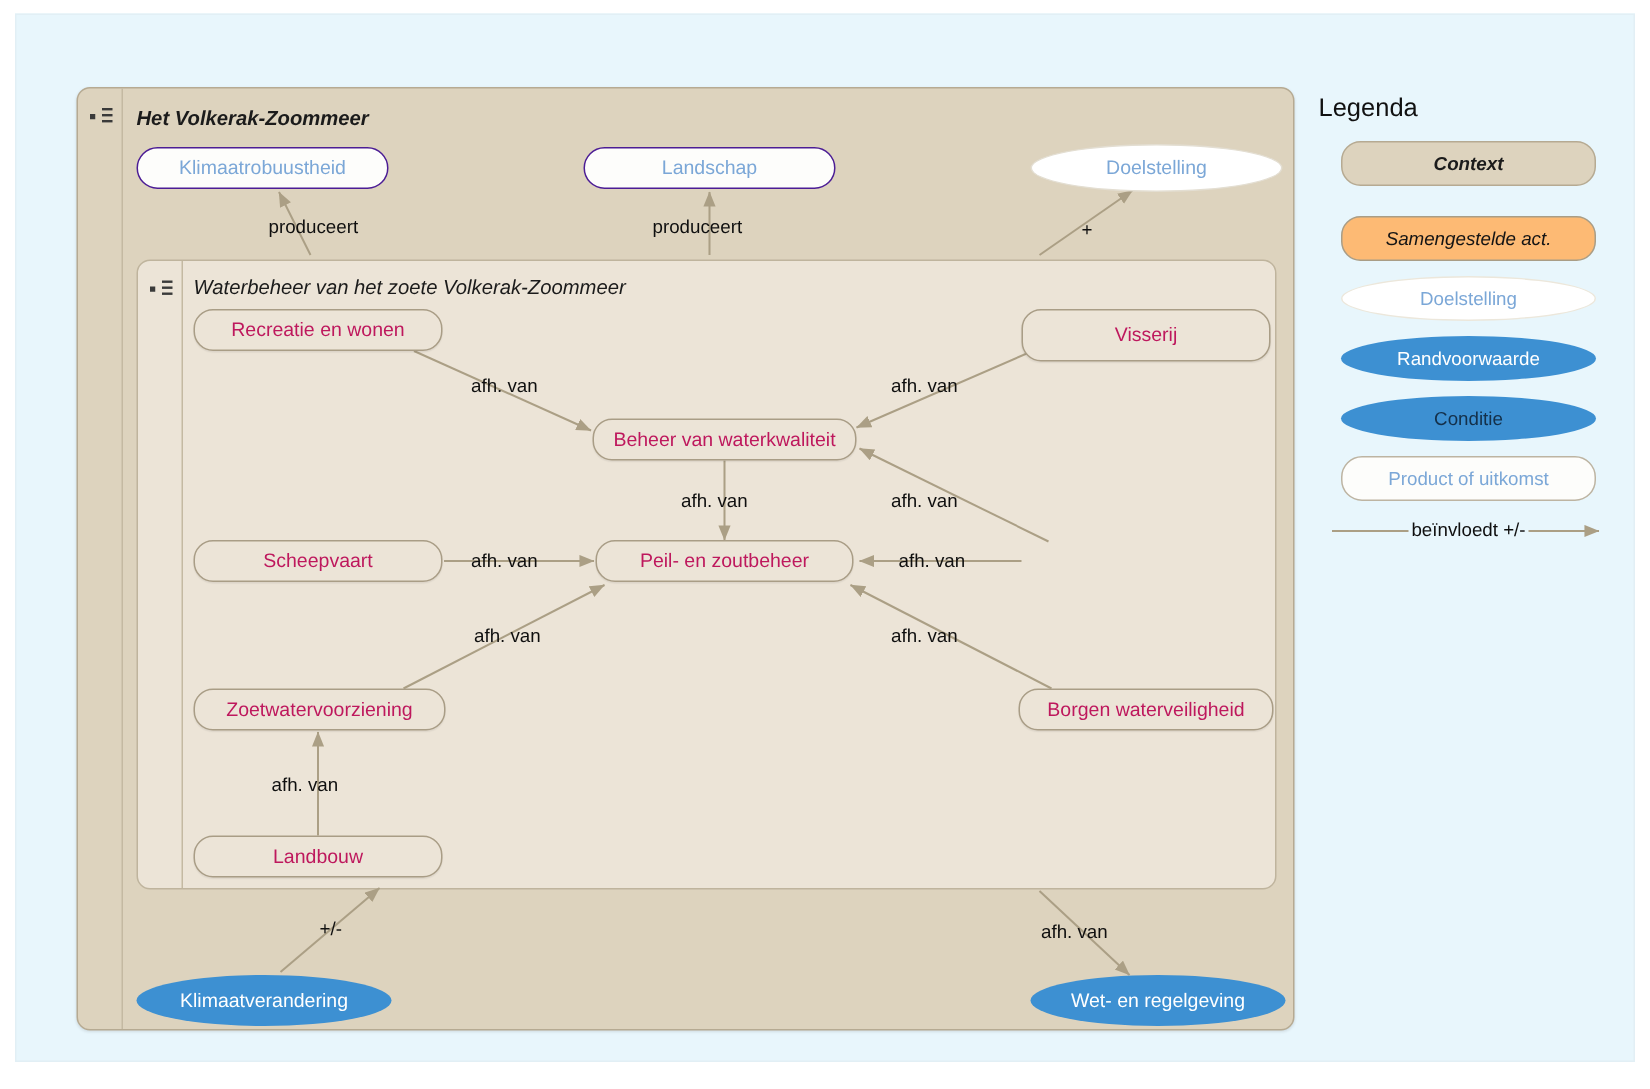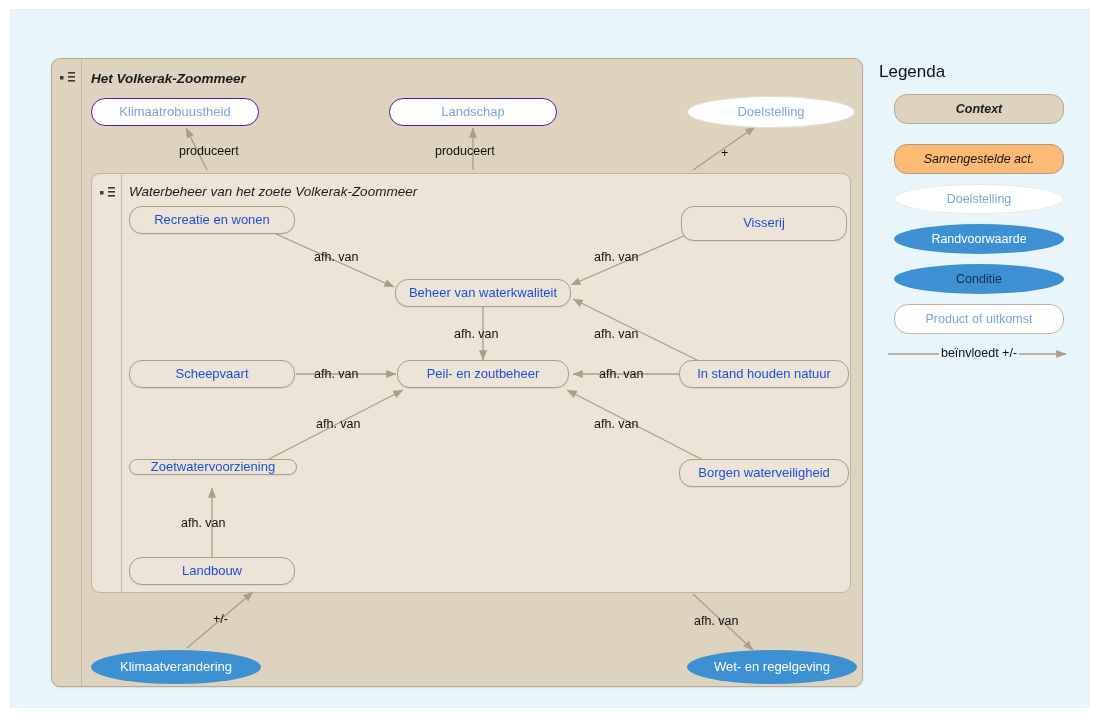--- a/index.html
+++ b/index.html
@@ -85,21 +85,21 @@
     text-align: center;
     font-size: 13px;
     line-height: 1.1;
     white-space: nowrap;
     z-index: 5;
   }
   .n-activity {
     background: #ece4d7;
     border: 1px solid #a99d86;
     border-radius: 13px;
-    color: #1d4ed8;
+    color: #be185d;
     box-shadow: 0 1px 1px rgba(0,0,0,0.07);
   }
   .n-product {
     background: #fdfdfb;
     border: 1px solid #4c1d95;
     border-radius: 14px;
     color: #7ba7d7;
   }
   .n-goal {
     background: #ffffff;
@@ -320,25 +320,22 @@
     </div>
 
     <div class="node n-activity" style="left:118px; top:350px; width:166px; height:28px;">
       <span>Scheepvaart</span>
     </div>
 
     <div class="node n-activity" style="left:386px; top:350px; width:172px; height:28px;">
       <span>Peil- en zoutbeheer</span>
     </div>
 
-    <div class="node n-activity" style="left:668px; top:350px; width:170px; height:28px;">
-      <span>In stand houden natuur</span>
-    </div>
-
-    <div class="node n-activity" style="left:118px; top:449px; width:168px; height:16px;">
+
+    <div class="node n-activity" style="left:118px; top:449px; width:168px; height:28px;">
       <span>Zoetwatervoorziening</span>
     </div>
 
     <div class="node n-activity" style="left:668px; top:449px; width:170px; height:28px;">
       <span>Borgen waterveiligheid</span>
     </div>
 
     <div class="node n-activity" style="left:118px; top:547px; width:166px; height:28px;">
       <span>Landbouw</span>
     </div>

